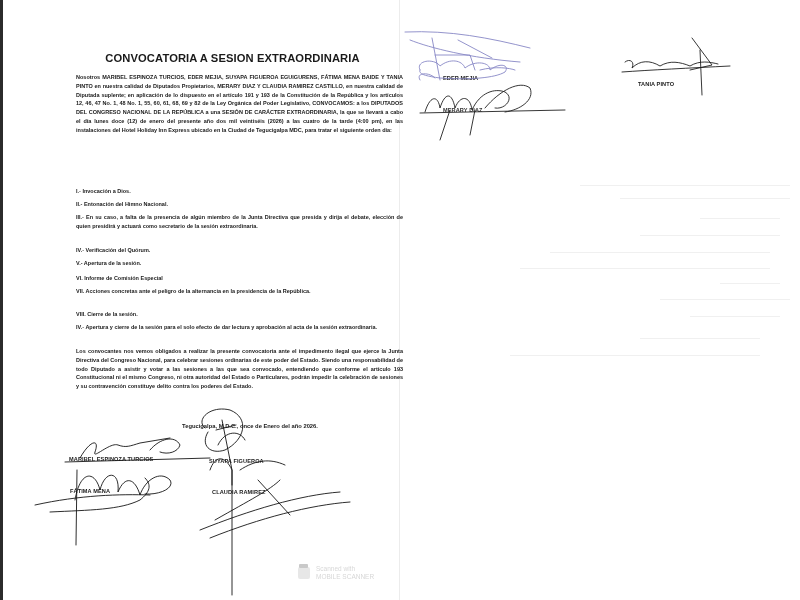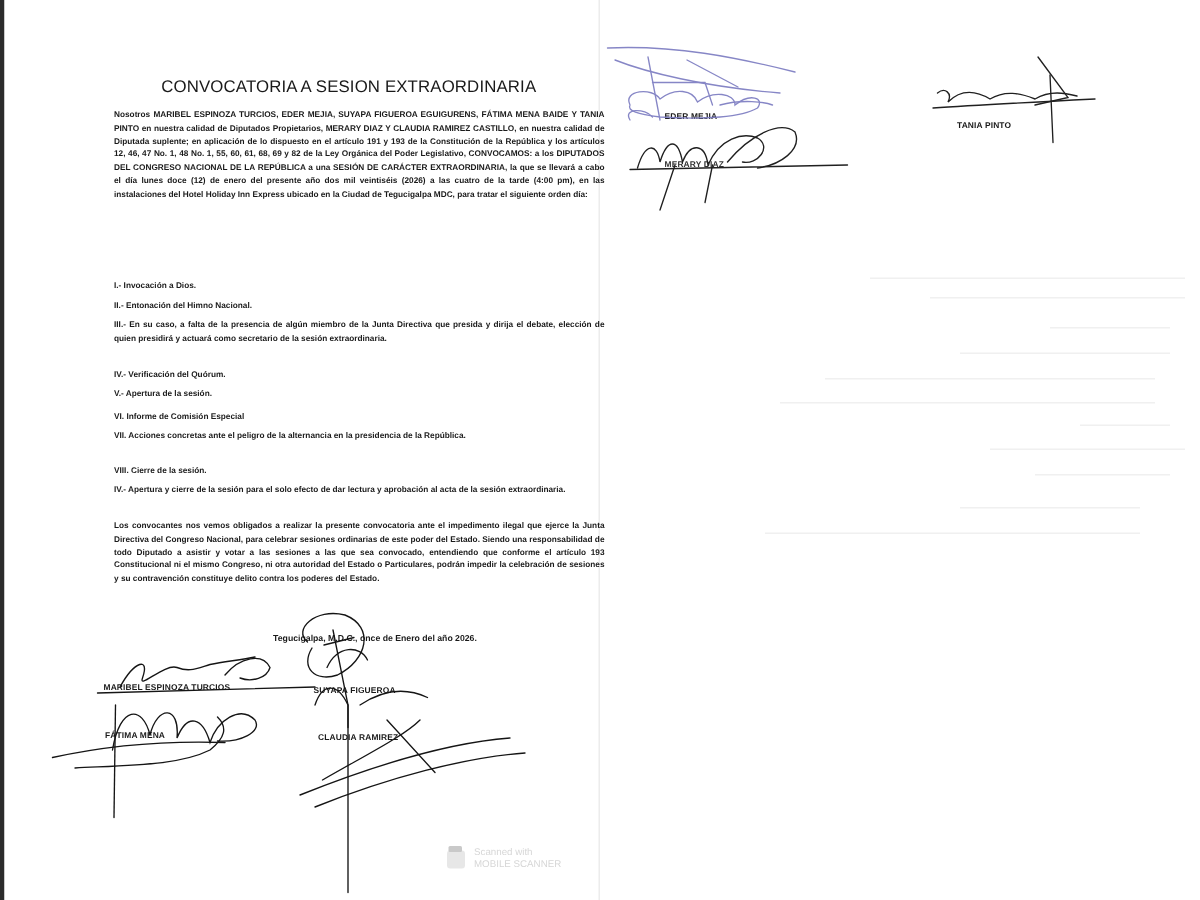--- a/index.html
+++ b/index.html
@@ -7,21 +7,21 @@
       width:800px; height:600px; overflow:hidden; background:#ffffff;
       position:relative; font-family:"Liberation Sans", sans-serif; color:#1a1a1a;
     }
     .left-border { position:absolute; left:0; top:0; width:3px; height:600px; background:#2b2b2b; }
     .page-left { position:absolute; left:3px; top:0; width:397px; height:600px; background:#fff; }
     .page-right { position:absolute; left:400px; top:0; width:400px; height:600px; background:#fff; }
     .divider { position:absolute; left:399px; top:0; width:1px; height:600px; background:#ececec; }
 
     .title {
       position:absolute; left:60px; top:52px; width:345px; text-align:center;
-      font-weight:normal; font-size:11.2px; letter-spacing:0.1px;
+      font-weight:bold; font-size:11.2px; letter-spacing:0.1px;
     }
     .body-text {
       position:absolute; left:76px; width:327px;
       font-size:5.5px; line-height:8.8px; font-weight:bold; text-align:justify;
     }
     .p-intro { top:73px; }
     .agenda-item { position:absolute; left:76px; width:327px; font-size:5.5px; line-height:8.8px; font-weight:bold; text-align:justify; }
     .closing { position:absolute; left:76px; top:347px; width:327px; font-size:5.5px; line-height:8.8px; font-weight:bold; text-align:justify; }
     .place-date { position:absolute; left:130px; top:423px; width:240px; text-align:center; font-size:5.8px; font-weight:bold; }
 

